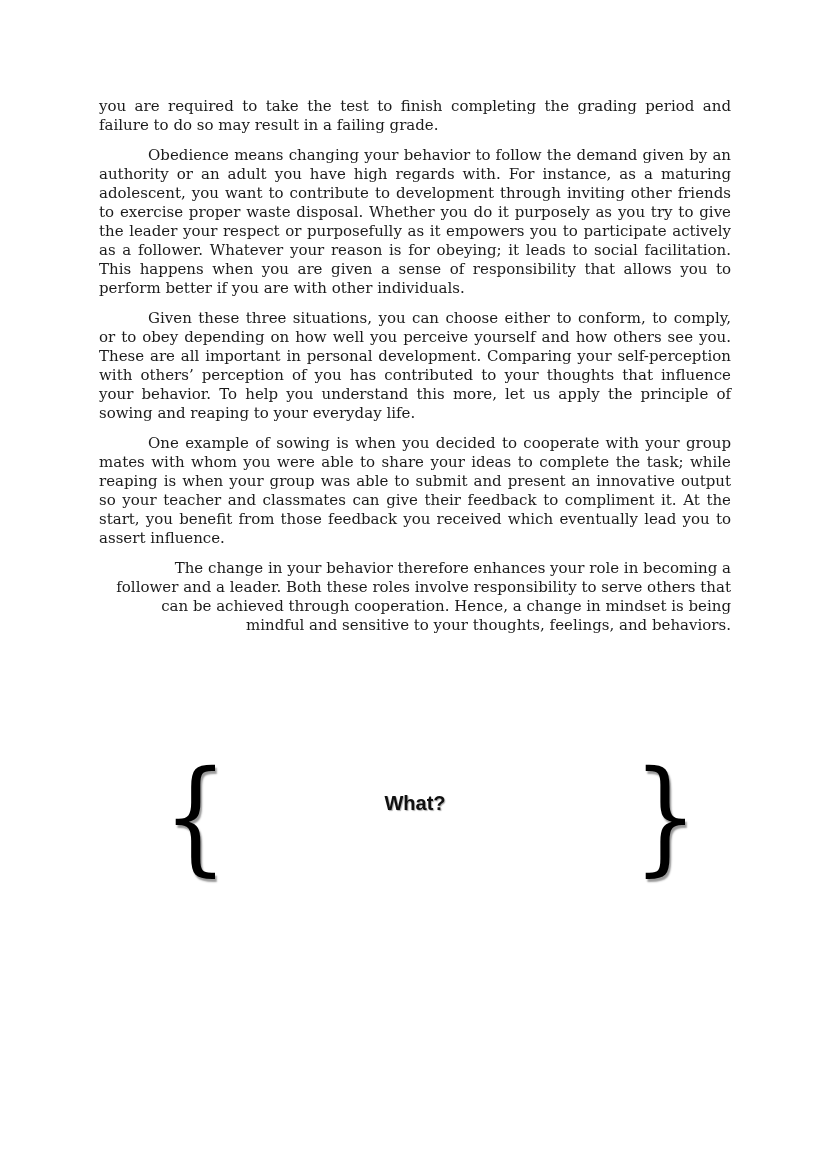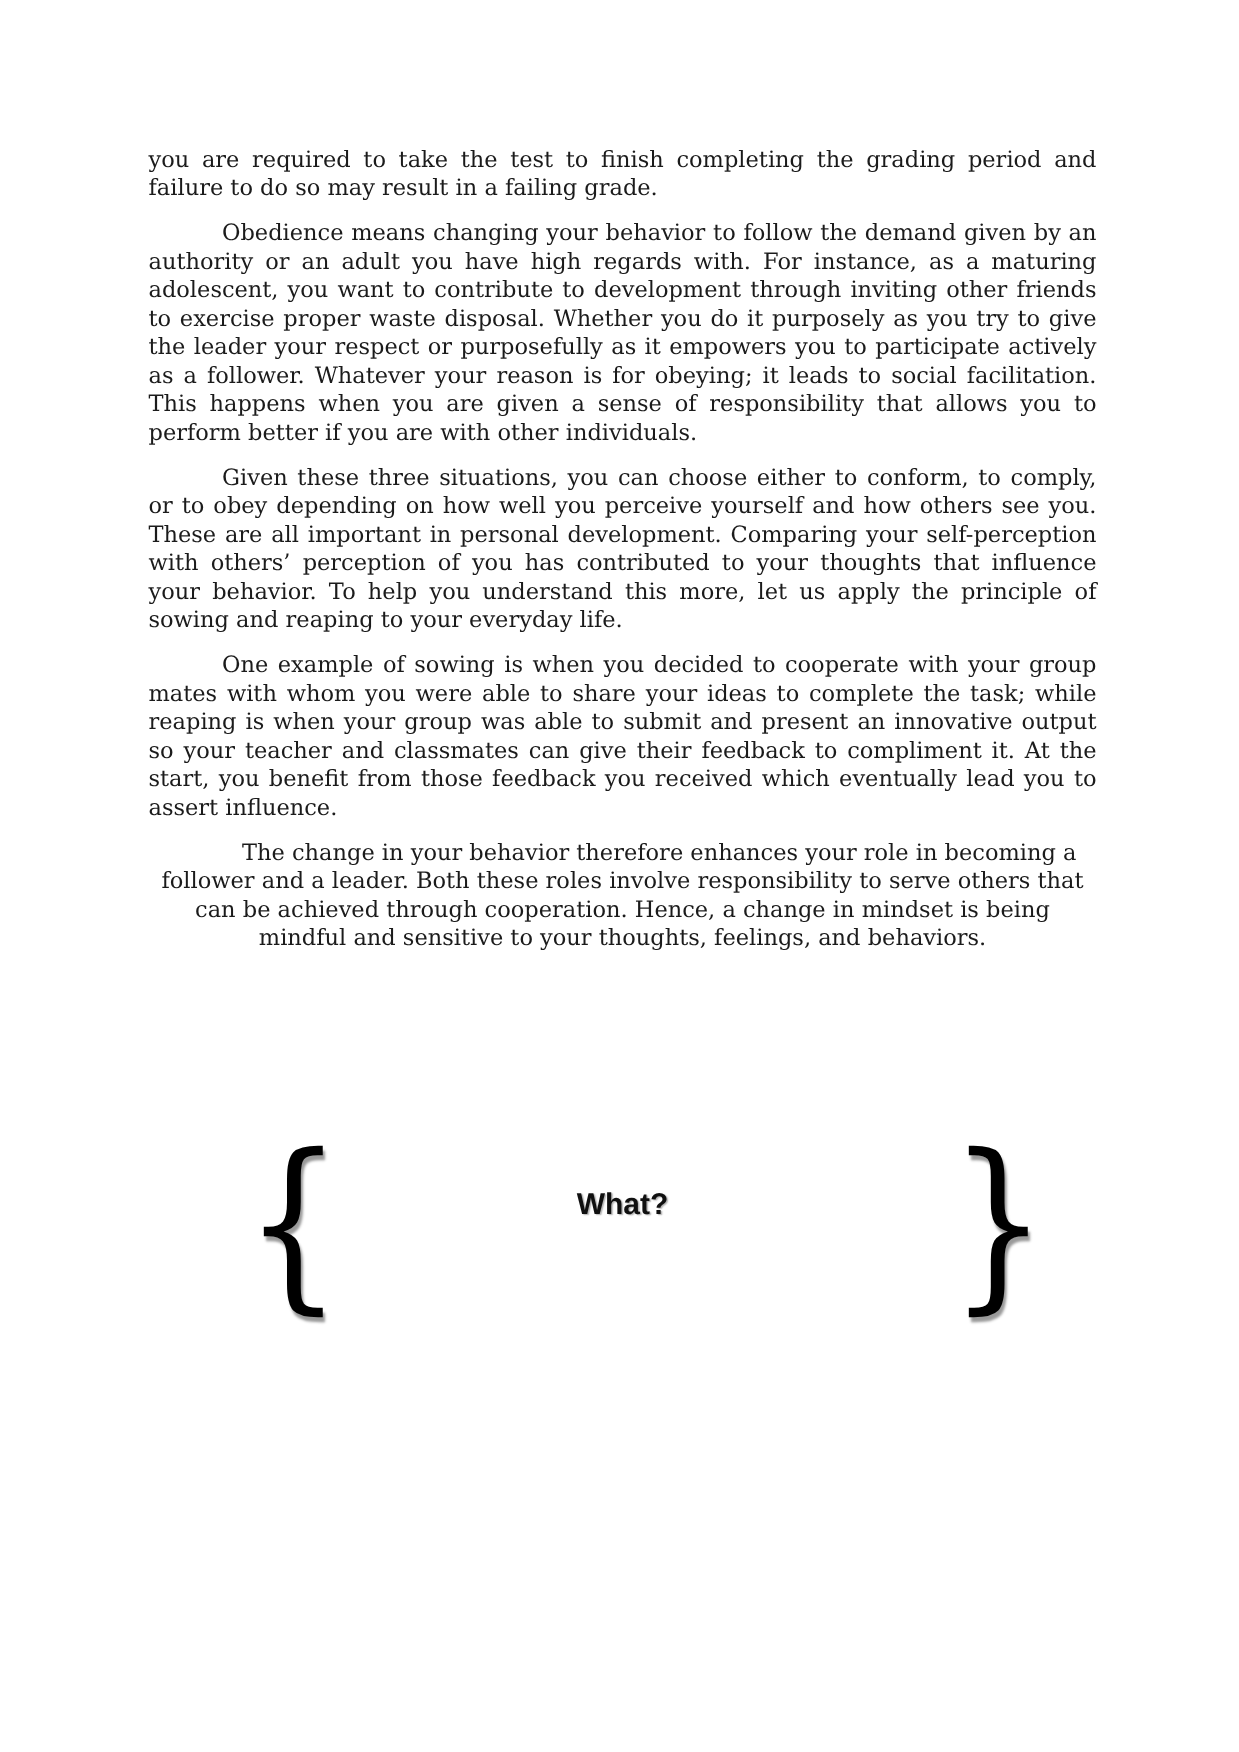--- a/index.html
+++ b/index.html
@@ -23,21 +23,21 @@
     margin: 0 0 11px 0;
     font-size: 15px;
     line-height: 19px;
     text-align: justify;
     text-indent: 49px;
   }
   .para.no-indent {
     text-indent: 0;
   }
   .para.align-left {
-    text-align: center;
+    text-align: right;
   }
   .figure {
     position: absolute;
     top: 742px;
     left: 99px;
     width: 632px;
     height: 148px;
   }
   .brace {
     position: absolute;

